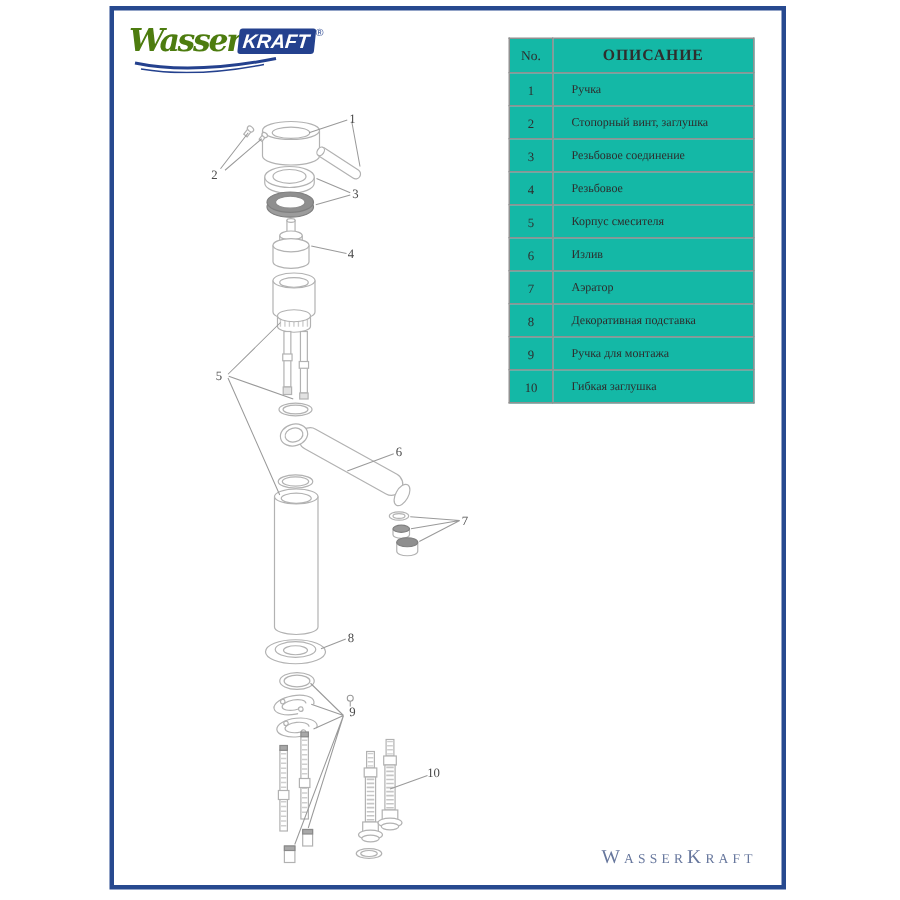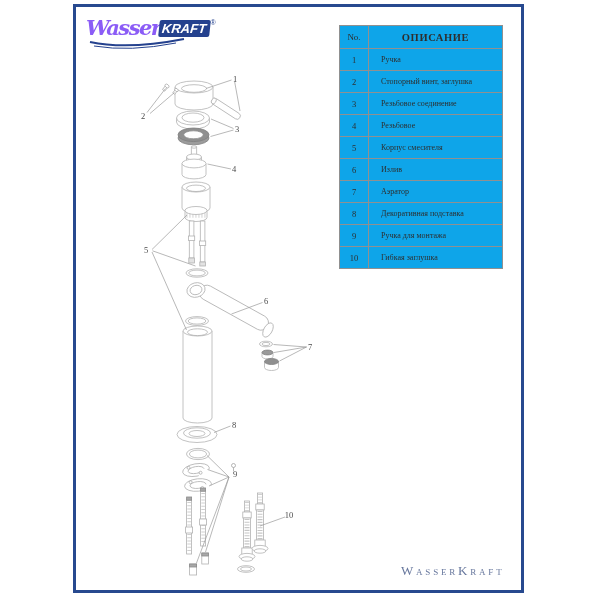--- a/index.html
+++ b/index.html
@@ -4,33 +4,33 @@
 <style>
   html,body{margin:0;padding:0;}
   body{width:600px;height:600px;position:relative;background:#ffffff;overflow:hidden;
        font-family:"Liberation Serif",serif;}
   .page-frame{position:absolute;left:73px;top:4px;width:451px;height:589px;
        border:3px solid #27498f;box-sizing:border-box;background:#fff;}
   
   .logo{position:absolute;left:86px;top:11px;width:120px;}
   .logo-row{white-space:nowrap;line-height:24px;}
   .logo-script{font-family:"DejaVu Serif",serif;font-style:italic;font-weight:bold;
-       font-size:21px;color:#8b5cf6;letter-spacing:-1.5px;}
+       font-size:21px;color:#4d7c0f;letter-spacing:-1.5px;}
   .logo-box{display:inline-block;background:#24418e;color:#fff;
        font-family:"Liberation Sans",sans-serif;font-style:italic;font-weight:700;
        font-size:13px;line-height:15px;padding:1px 4px 1px 3px;border-radius:2px;
        transform:skew(-6deg);margin-left:-1px;vertical-align:2px;}
   .logo-reg{font-size:7px;vertical-align:10px;color:#24418e;font-family:"Liberation Sans",sans-serif;}
   .logo-swoosh{display:block;margin-top:-4px;margin-left:2px;}
   .logo-urls{margin-top:1px;padding-left:10px;font-family:"Liberation Sans",sans-serif;
        font-size:7.5px;font-weight:bold;color:#24418e;line-height:9.5px;letter-spacing:0.2px;}
   
   .parts-table{position:absolute;left:339px;top:25px;width:164px;border-collapse:collapse;
        table-layout:fixed;color:#2e2e2e;}
-  .parts-table th,.parts-table td{border:1px solid #909090;background:#0ea5e9;}
+  .parts-table th,.parts-table td{border:1px solid #909090;background:#14b8a6;}
   .col-no{width:29px;}
   .hdr-no{font-weight:normal;font-size:9px;text-align:center;height:20px;}
   .hdr-desc{font-weight:bold;font-size:10.5px;text-align:center;letter-spacing:0.6px;height:20px;}
   .cell-no{font-size:8.5px;text-align:center;height:19px;}
   .cell-desc{font-size:8px;padding:0 2px 0 12px;}
   
   .diagram-svg{position:absolute;left:0;top:0;}
   
   .footer-brand{position:absolute;left:401px;top:563px;font-variant:small-caps;
        font-family:"Liberation Serif",serif;font-size:13px;letter-spacing:2.8px;color:#67779d;}

